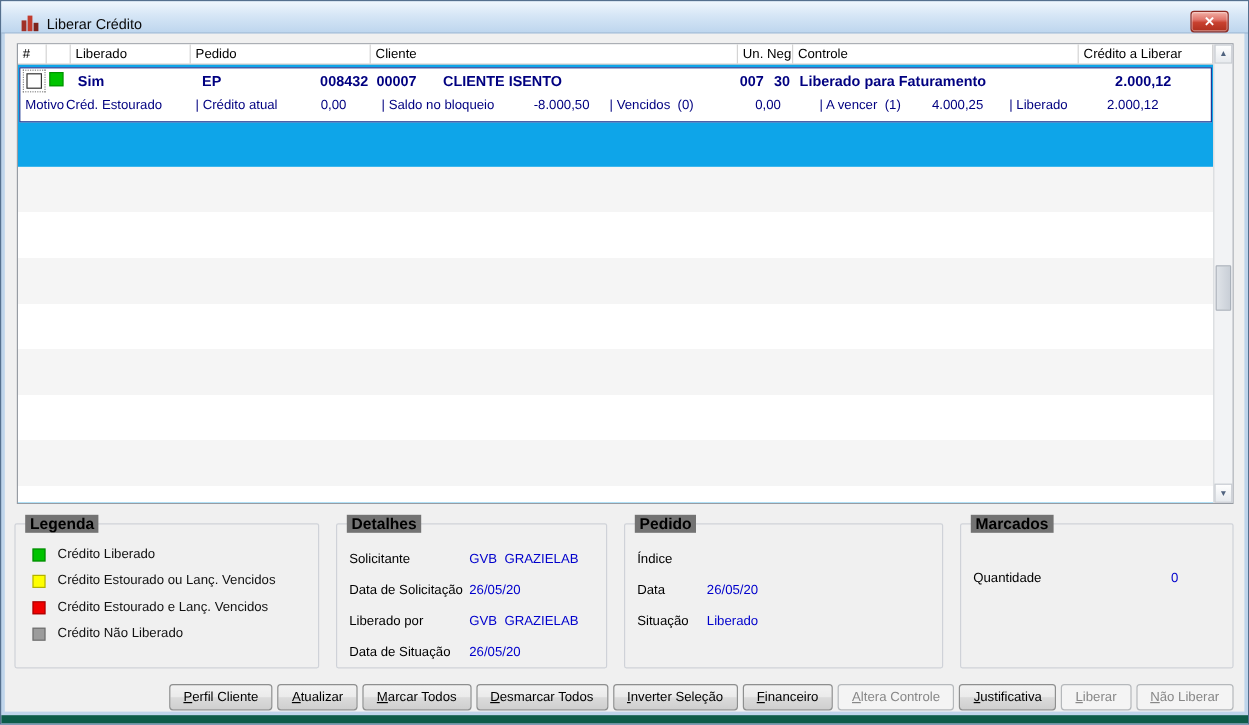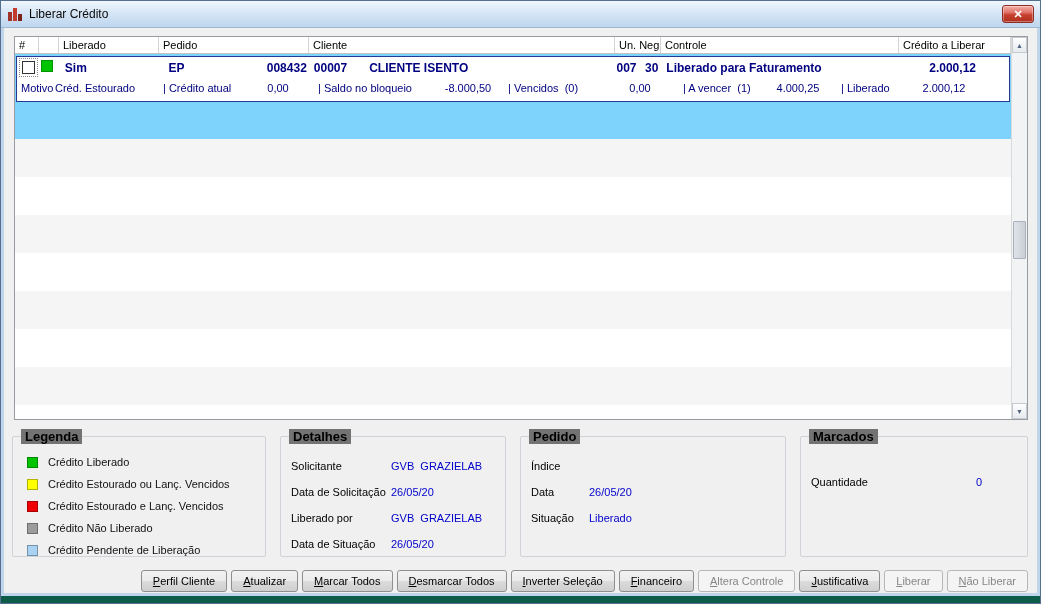--- a/index.html
+++ b/index.html
@@ -3,40 +3,40 @@
 <meta charset="utf-8">
 <style>
   * { margin:0; padding:0; box-sizing:border-box; }
   html,body { width:1041px; height:604px; }
   body { font-family:"Liberation Sans", sans-serif; font-size:11px; color:#111; background:#e8e8e8; }
 
   .window { width:1041px; height:604px; display:flex; flex-direction:column;
             border:1px solid #55708e; background:#bfd5eb; overflow:hidden; }
 
   
-  .titlebar { height:27px; display:flex; align-items:center; gap:6px; padding:0 6px;
+  .titlebar { height:27px; display:flex; align-items:flex-end; gap:6px; padding:0 16px;
               background:linear-gradient(#f0f7fd,#d6e6f6 45%,#bed6ee); border-bottom:1px solid #9fb9d4; }
   .app-icon { width:16px; height:16px; display:inline-flex; }
   .win-title { font-size:12px; color:#0a0a0a; }
   .close-btn { margin-left:auto; width:32px; height:18px; border:1px solid #8e2b22; border-radius:3px;
                background:linear-gradient(#f2b0a6,#e0746a 40%,#c8412f 55%,#ae2f1e);
                color:#fff; font-size:11px; font-weight:bold; display:flex; align-items:center;
                justify-content:center; box-shadow:inset 0 0 0 1px rgba(255,255,255,.35); cursor:default; }
 
   .client { flex:1; margin:0 3px 3px 3px; background:#f0f0f0; position:relative; }
   .bottom-strip { height:7px; background:#0d5c49; }
 
   
   .grid { position:absolute; left:10px; top:8px; width:1014px; height:384px;
           border:1px solid #979ca3; background:#fff; }
   .grid-header { display:flex; height:17px; width:996px; background:#fff;
                  border-bottom:1px solid #c3c3c3; }
   .hc { font-size:11px; color:#000; padding:2px 0 0 4px; border-right:1px solid #d4d4d4;
         white-space:nowrap; overflow:hidden; }
-  .grid-body { position:relative; width:996px; height:365px; background:#7dd3fc; overflow:hidden; }
+  .grid-body { position:relative; width:996px; height:365px; background:#0ea5e9; overflow:hidden; }
   .grid-body::after { content:""; position:absolute; left:0; right:0; top:85px; bottom:0;
         background:repeating-linear-gradient(180deg,#f5f5f5 0 38px,#ffffff 38px 76px); z-index:0; }
 
   .c-hash{width:24px;} .c-ind{width:20px;} .c-lib{width:100px;} .c-ped{width:150px;}
   .c-cli{width:306px;} .c-un{width:26px;} .c-code{width:20px;} .c-ungrp{width:46px;}
   .c-ctrl{width:238px;} .c-cred{width:112px; text-align:right; padding-right:33px;}
 
   .sel-box { position:absolute; left:1px; top:2px; width:994px; border:1px solid #223a94;
              background:#fff; z-index:2; }
   .drow { display:flex; align-items:center; height:21px; font-size:12px; font-weight:bold; color:#000080; }
@@ -199,24 +199,20 @@
           <span>Crédito Estourado ou Lanç. Vencidos</span>
         </div>
         <div class="legend-item">
           <span class="lg-sq" style="background: rgb(240, 0, 0);"></span>
           <span>Crédito Estourado e Lanç. Vencidos</span>
         </div>
         <div class="legend-item">
           <span class="lg-sq" style="background: rgb(156, 156, 156);"></span>
           <span>Crédito Não Liberado</span>
         </div>
-        <div class="legend-item">
-          <span class="lg-sq" style="background: rgb(169, 210, 243);"></span>
-          <span>Crédito Pendente de Liberação</span>
-        </div>
       </div>
     </div>
 
     <div class="groupbox gb-detalhes">
       <div class="gb-title">Detalhes</div>
       <div class="kv-list">
         <div class="kv">
           <span class="k">Solicitante</span>
           <span class="v">GVB  GRAZIELAB</span>
         </div>

